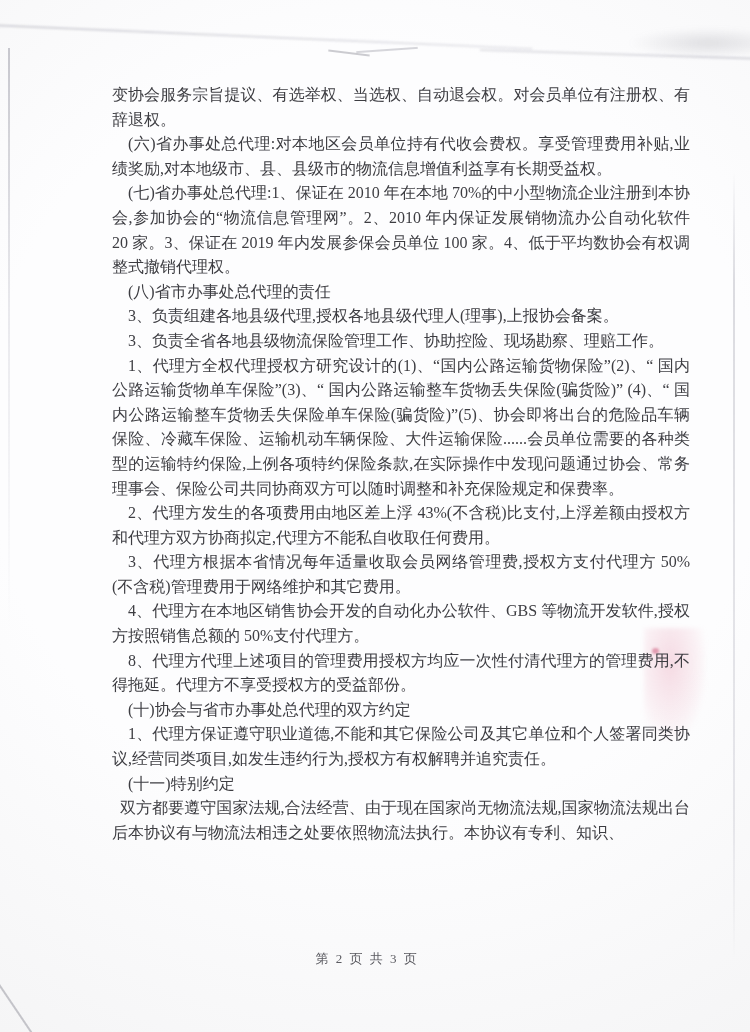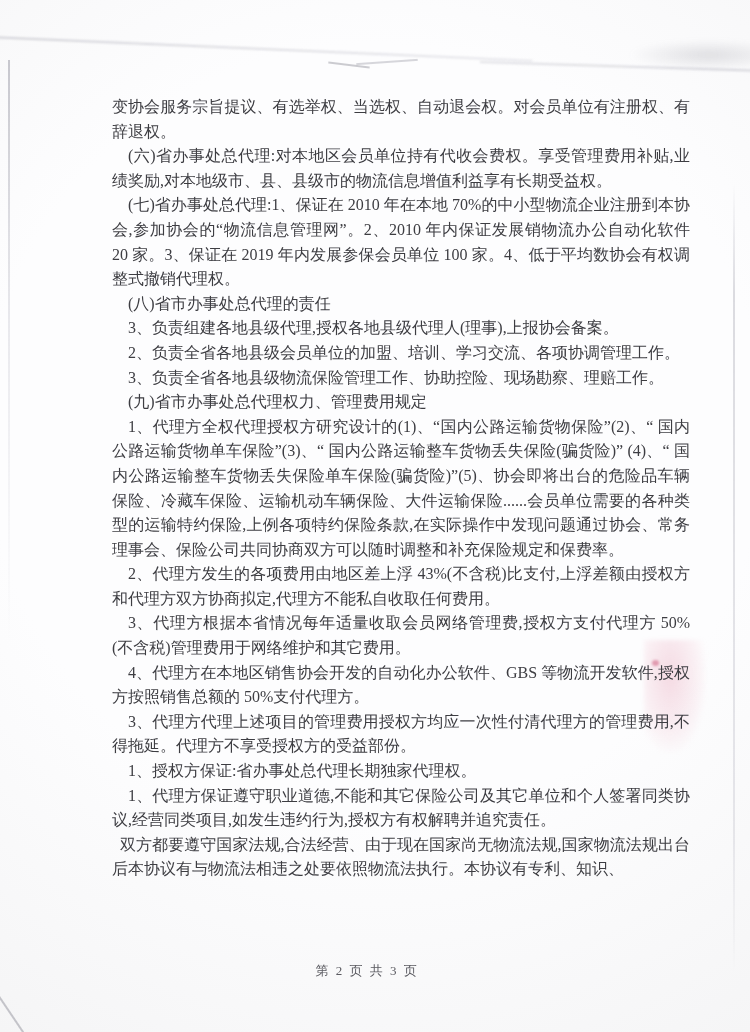--- a/index.html
+++ b/index.html
@@ -10,21 +10,20 @@
     width: 750px;
     height: 1032px;
     position: relative;
     overflow: hidden;
     background: radial-gradient(circle at 50% 42%, #fdfdfe 55%, #f5f5f6 100%);
     font-family: "Liberation Serif", "DejaVu Serif", serif;
   }
   .page {
     position: absolute;
     inset: 0;
-    margin-top: 12px;
   }
   .doc-body {
     position: absolute;
     left: 112px;
     top: 83px;
     width: 578px;
     color: #3d3d42;
     font-size: 16px;
     line-height: 24.6px;
     text-align: justify;
@@ -119,28 +118,27 @@
   <div class="artifact stamp-bleed"></div>
   <div class="artifact stamp-bleed-dot"></div>
   <div class="artifact corner-fold"></div>
 
   <div class="doc-body">
     <p class="ind-0">变协会服务宗旨提议、有选举权、当选权、自动退会权。对会员单位有注册权、有辞退权。</p>
     <p class="ind-1">(六)省办事处总代理:对本地区会员单位持有代收会费权。享受管理费用补贴,业绩奖励,对本地级市、县、县级市的物流信息增值利益享有长期受益权。</p>
     <p class="ind-1">(七)省办事处总代理:1、保证在 2010 年在本地 70%的中小型物流企业注册到本协会,参加协会的“物流信息管理网”。2、2010 年内保证发展销物流办公自动化软件 20 家。3、保证在 2019 年内发展参保会员单位 100 家。4、低于平均数协会有权调整式撤销代理权。</p>
     <p class="ind-1">(八)省市办事处总代理的责任</p>
     <p class="ind-1">3、负责组建各地县级代理,授权各地县级代理人(理事),上报协会备案。</p>
-    <p class="ind-1">2、负责全省各地县级会员单位的加盟、培训、学习交流、各项协调管理工作。</p>
     <p class="ind-1">3、负责全省各地县级物流保险管理工作、协助控险、现场勘察、理赔工作。</p>
-    <p class="ind-1">(九)省市办事处总代理权力、管理费用规定</p>
     <p class="ind-1">1、代理方全权代理授权方研究设计的(1)、“国内公路运输货物保险”(2)、“ 国内公路运输货物单车保险”(3)、“ 国内公路运输整车货物丢失保险(骗货险)” (4)、“ 国内公路运输整车货物丢失保险单车保险(骗货险)”(5)、协会即将出台的危险品车辆保险、冷藏车保险、运输机动车辆保险、大件运输保险......会员单位需要的各种类型的运输特约保险,上例各项特约保险条款,在实际操作中发现问题通过协会、常务理事会、保险公司共同协商双方可以随时调整和补充保险规定和保费率。</p>
     <p class="ind-1">2、代理方发生的各项费用由地区差上浮 43%(不含税)比支付,上浮差额由授权方和代理方双方协商拟定,代理方不能私自收取任何费用。</p>
     <p class="ind-1">3、代理方根据本省情况每年适量收取会员网络管理费,授权方支付代理方 50%(不含税)管理费用于网络维护和其它费用。</p>
     <p class="ind-1">4、代理方在本地区销售协会开发的自动化办公软件、GBS 等物流开发软件,授权方按照销售总额的 50%支付代理方。</p>
-    <p class="ind-1">3、代理方代理上述项目的管理费用授权方均应一次性付清代理方的管理费用,不得拖延。代理方不享受授权方的受益部份。</p>
-    <p class="ind-1">1、授权方保证:省办事处总代理长期独家代理权。</p>
+    <p class="ind-1">8、代理方代理上述项目的管理费用授权方均应一次性付清代理方的管理费用,不得拖延。代理方不享受授权方的受益部份。</p>
+    <p class="ind-1">(十)协会与省市办事处总代理的双方约定</p>
     <p class="ind-1">1、代理方保证遵守职业道德,不能和其它保险公司及其它单位和个人签署同类协议,经营同类项目,如发生违约行为,授权方有权解聘并追究责任。</p>
+    <p class="ind-1">(十一)特别约定</p>
     <p class="ind-05">双方都要遵守国家法规,合法经营、由于现在国家尚无物流法规,国家物流法规出台后本协议有与物流法相违之处要依照物流法执行。本协议有专利、知识、</p>
   </div>
 
   <div class="page-footer">第 2 页 共 3 页</div>
 
 </div>
 
 </body></html>

